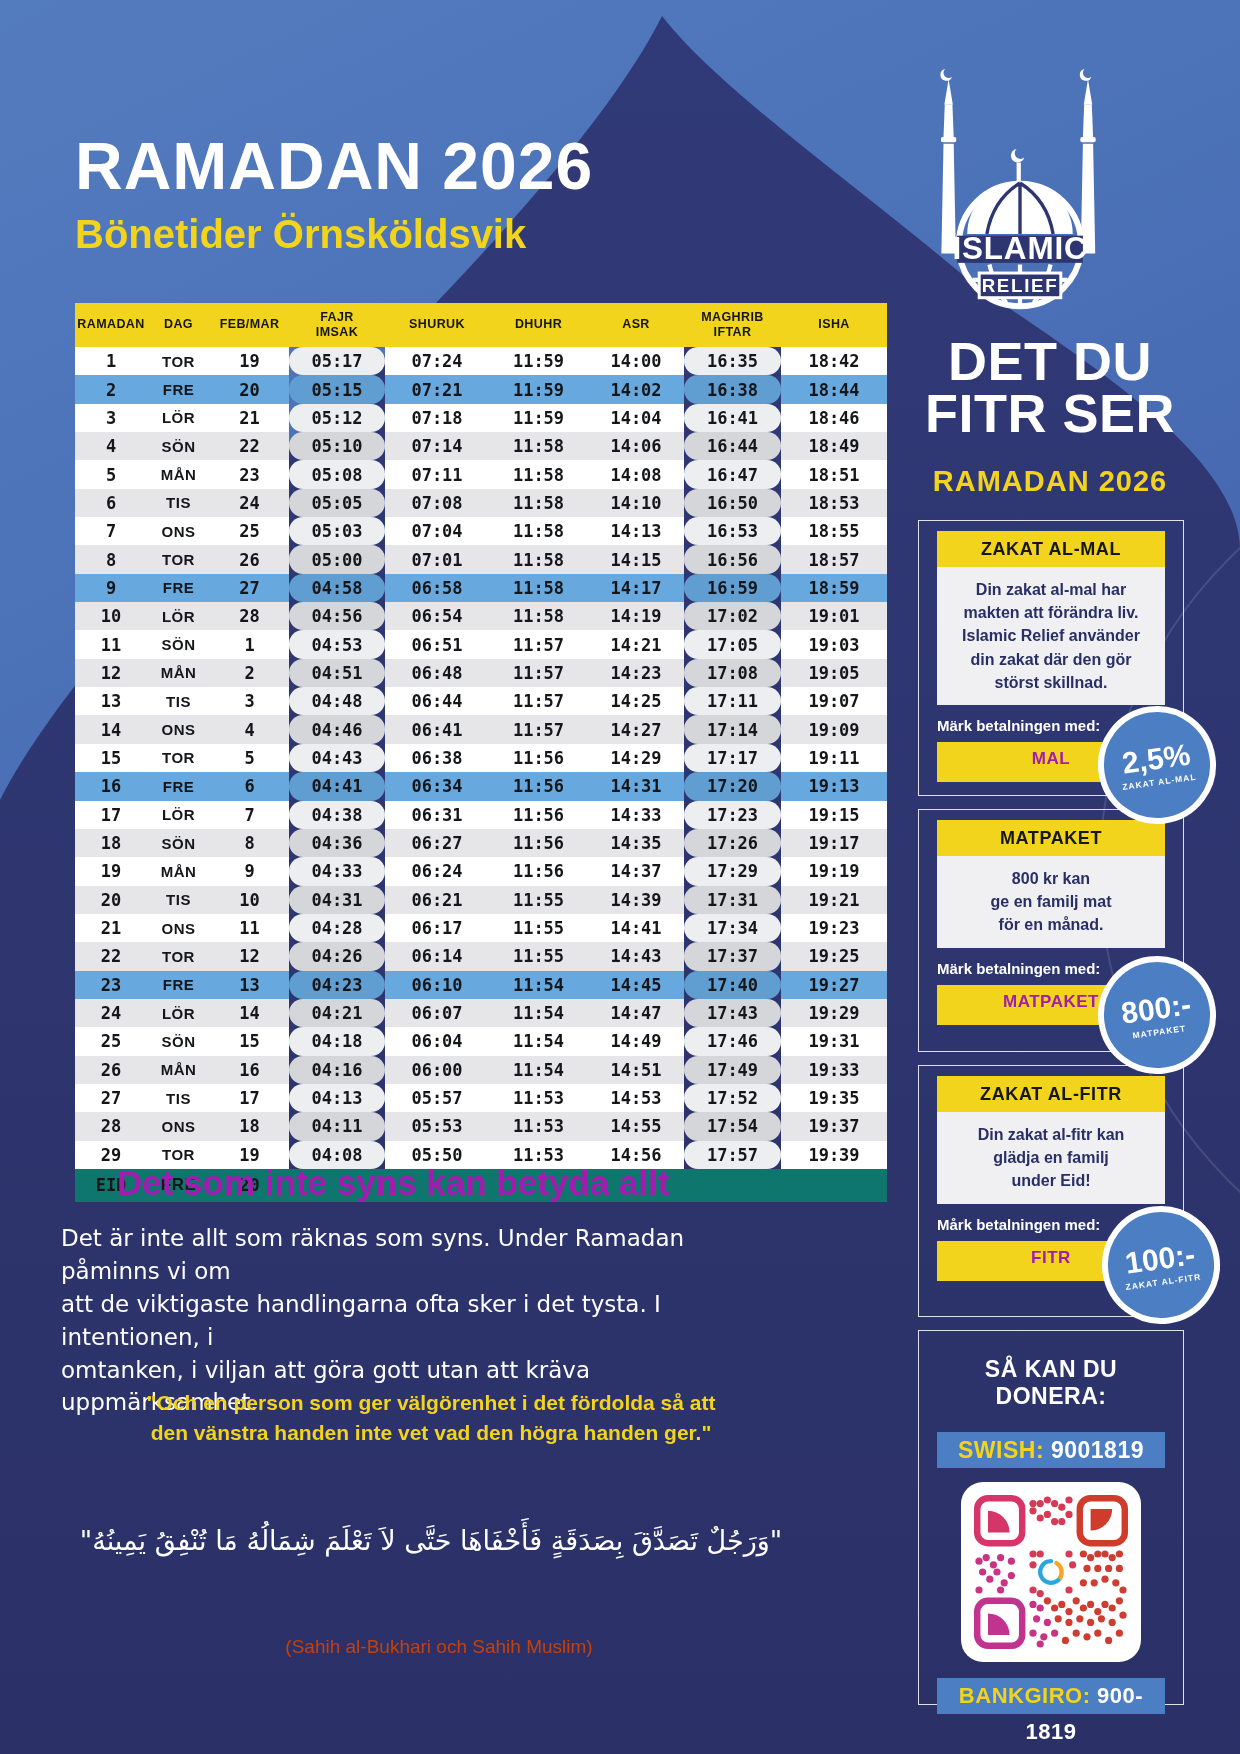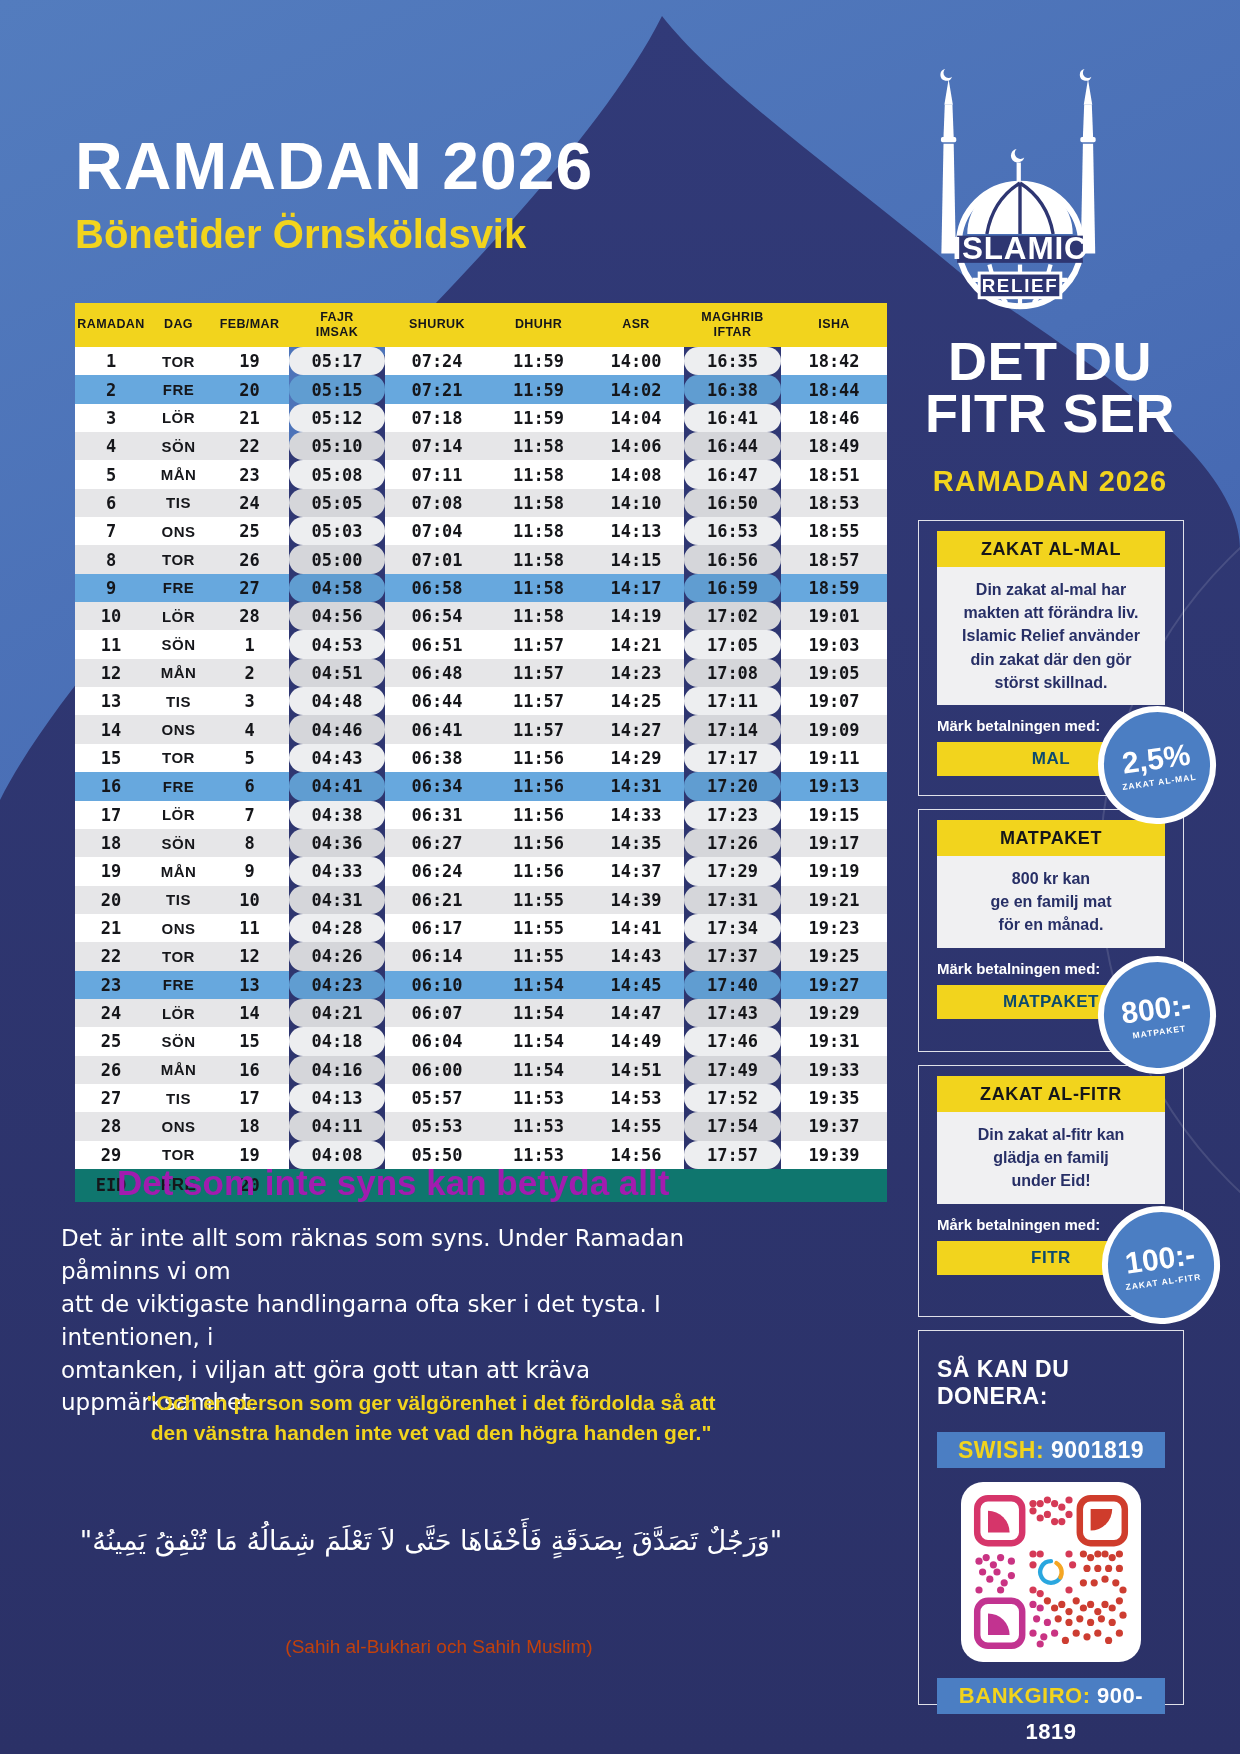--- a/index.html
+++ b/index.html
@@ -28,28 +28,28 @@
                  font-size:54px;font-weight:bold;line-height:.96;letter-spacing:.5px;z-index:3;}
   .side-sub{left:905px;top:465px;width:290px;text-align:center;color:#f2d41d;
             font-size:29px;font-weight:bold;letter-spacing:1px;z-index:3;}
   .card{left:918px;width:266px;border:1px solid rgba(255,255,255,.85);box-sizing:border-box;
         padding:0 18px;z-index:2;}
   .card-title{background:#f2d41d;color:#15161a;text-align:center;font-weight:bold;
               font-size:18px;height:36px;line-height:36px;letter-spacing:.6px;margin-top:10px;}
   .card-body{background:#f0f0f2;color:#272f66;text-align:center;font-weight:bold;
              font-size:16px;line-height:1.45;padding:11px 4px;white-space:pre-line;}
   .mark-label{color:#ffffff;font-weight:bold;font-size:15px;margin-top:12px;}
-  .card-btn{background:#f2d41d;color:#0c4a6e;text-align:center;font-weight:bold;
-            font-size:17px;height:34px;line-height:34px;letter-spacing:.5px;margin-top:8px;}
+  .card-btn{background:#f2d41d;color:#a21caf;text-align:center;font-weight:bold;
+            font-size:17px;height:40px;line-height:34px;letter-spacing:.5px;margin-top:8px;}
   .badge{width:118px;height:118px;border-radius:50%;background:#4b7ec3;border:6px solid #ffffff;
          box-sizing:border-box;display:flex;flex-direction:column;align-items:center;
          justify-content:center;transform:rotate(-8deg);z-index:4;}
   .badge-big{color:#ffffff;font-weight:bold;font-size:30px;line-height:1;}
   .badge-small{color:#ffffff;font-weight:bold;font-size:8.5px;letter-spacing:1px;margin-top:3px;}
-  .donate-title{color:#ffffff;font-weight:bold;font-size:23px;margin-top:25px;letter-spacing:.5px;}
+  .donate-title{color:#ffffff;font-weight:bold;font-size:23px;text-align:center;margin-top:25px;letter-spacing:.5px;}
   .pay-bar{background:#4b7ec3;height:36px;line-height:36px;text-align:center;
            font-weight:bold;font-size:23px;margin-top:22px;letter-spacing:.5px;}
   .pay-bar .lab{color:#f2d41d;}
   .pay-bar .val{color:#ffffff;}
   .qr-box{width:180px;height:180px;background:#ffffff;border-radius:22px;margin:14px auto 0;}
   
   .f-heading{left:75px;top:1163px;font-size:35px;font-weight:bold;color:#a21caf;z-index:3;padding-left:42px;}
   .f-para{left:61px;top:1222px;width:716px;font-family:"DejaVu Sans",sans-serif;font-size:23px;
           color:#ffffff;line-height:1.43;white-space:pre-line;z-index:3;}
   .f-quote{left:75px;top:1388px;width:712px;text-align:center;color:#f2d41d;font-weight:bold;

